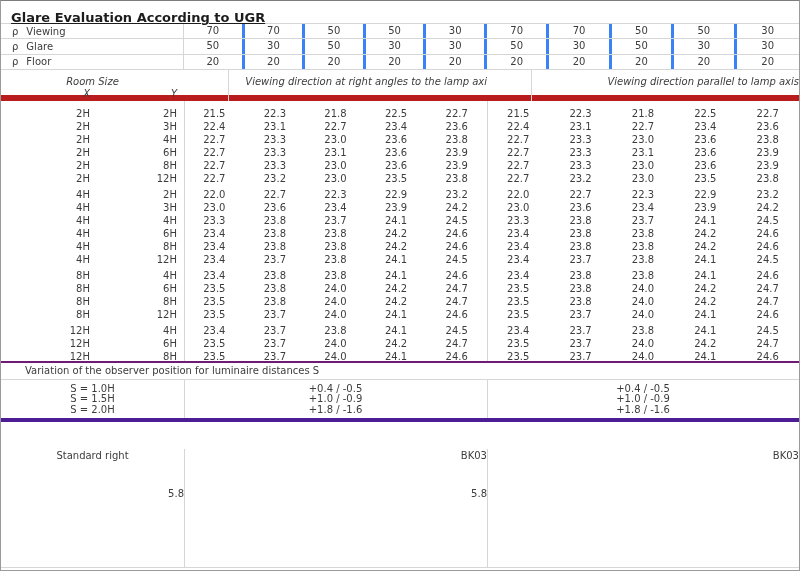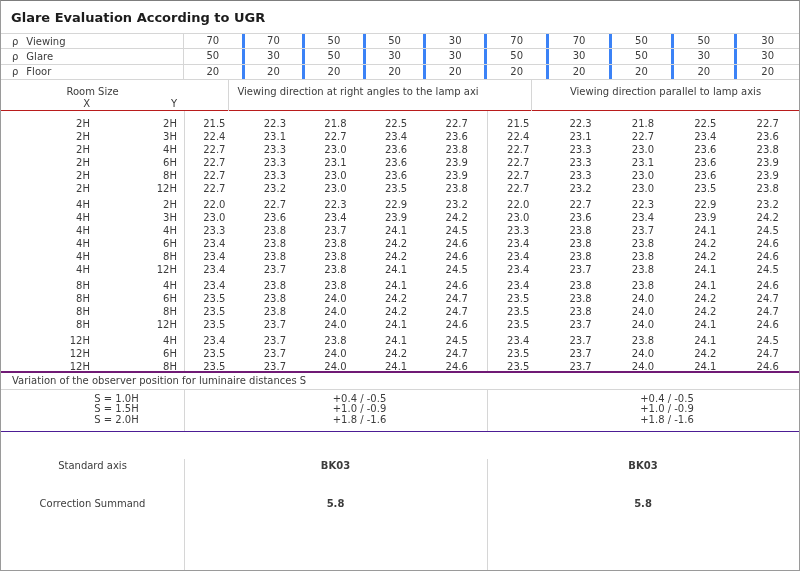--- a/index.html
+++ b/index.html
@@ -3,65 +3,65 @@
 <meta charset="utf-8">
 <style>
   html,body { margin:0; padding:0; background:#fff; }
   .page {
     position:relative; width:800px; height:571px; box-sizing:border-box;
     border:1px solid #9a9a9a; border-top-color:#7d7d7d; background:#fff;
     font-family:"DejaVu Sans", sans-serif; font-size:10px; color:#3c3c3c;
     overflow:hidden;
   }
   .title-bar {
-    box-sizing:border-box; height:33px; border-bottom:1px solid #d6d6d6;
-    padding:9px 0 0 10px; font-size:13px; font-weight:bold; color:#1c1c1c;
+    box-sizing:border-box; height:23px; border-bottom:1px solid #d6d6d6;
+    padding:9px 0 0 10px; font-size:13px; font-weight:bold; color:#1c1c1c;text-decoration:underline;
   }
   .grid12 { display:grid; grid-template-columns:110px 73px repeat(5,60.6px) repeat(5,62.4px); }
   .grid3  { display:grid; grid-template-columns:183px 303px 312px; }
 
   
   .rho-row { box-sizing:border-box; height:15.33px; border-bottom:1px solid #d6d6d6; align-items:center; }
   .rho-label-cell { grid-column:1 / 3; display:flex; gap:8px; padding-left:11px; border-right:1px solid #d6d6d6; align-self:stretch; align-items:center; }
   .rho-cell { text-align:center; border-right:3px solid #3b82f6; align-self:stretch; line-height:14px; }
   .rho-cell:last-child { border-right:none; }
 
   
-  .header-row { box-sizing:border-box; height:31px; border-bottom:1px solid #b91c1c; }
+  .header-row { box-sizing:border-box; height:31px; border-bottom:6px solid #b91c1c;font-style:italic; }
   .hdr-room { position:relative; padding-top:5px; }
   .room-size { text-align:center; line-height:13px; }
   .xy-line { position:relative; height:13px; }
   .hx { position:absolute; left:0; width:89px; text-align:right; }
   .hy { position:absolute; left:0; width:176px; text-align:right; }
-  .hdr-view { border-left:1px solid #d6d6d6; text-align:center; padding-top:5px; line-height:13px;margin-left:44px; }
+  .hdr-view { border-left:1px solid #d6d6d6; text-align:right; padding-top:5px; line-height:13px;margin-left:44px; }
 
   
   .data-area { position:relative; box-sizing:border-box; height:262px; border-bottom:2px solid #701a75; padding-top:6px; overflow:hidden; }
   .ugr-group + .ugr-group { margin-top:3px; }
   .ugr-row { height:13px; line-height:13px; }
   .cx { text-align:right; padding-right:21px; }
   .cy { text-align:right; padding-right:7px; }
   .cv { text-align:center; }
   .vline { position:absolute; top:0; bottom:0; width:1px; background:#d6d6d6; }
   .v1 { left:183px; } .v2 { left:486px; }
 
   
-  .variation-bar { box-sizing:border-box; height:17px; border-bottom:1px solid #d6d6d6; padding-left:11px; line-height:15px; }
-  .s-section { position:relative; box-sizing:border-box; height:42px; border-bottom:1px solid #4c1d95; padding-top:4px;padding-left:24px; }
+  .variation-bar { box-sizing:border-box; height:17px; border-bottom:1px solid #d6d6d6; padding-left:24px; line-height:15px; }
+  .s-section { position:relative; box-sizing:border-box; height:42px; border-bottom:4px solid #4c1d95; padding-top:4px; }
   .s-row { height:10.5px; line-height:10.5px; }
   .s-label { text-align:center; }
   .s-val { text-align:center; }
 
   
   .summary-section { position:relative; box-sizing:border-box; height:119px; border-bottom:1px solid #d6d6d6; }
   .sum-row { height:14px; line-height:14px; }
   .sum-row.r1 { margin-top:27px; }
   .sum-row.r2 { margin-top:24px; }
   .sum-label { text-align:center; }
-  .sum-val { text-align:center;font-weight:bold; }
+  .sum-val { text-align:right; }
 </style>
 </head>
 <body>
 
 <div class="page">
 
   <div class="title-bar">Glare Evaluation According to UGR</div>
 
   <div>
       <div class="grid12 rho-row">
@@ -424,24 +424,23 @@
     <div class="s-label">S = 2.0H</div>
     <div class="s-val">+1.8 / -1.6</div>
     <div class="s-val">+1.8 / -1.6</div>
   </div>
     </div>
 
   <div class="summary-section">
     <div class="vline v1"></div>
     <div class="vline v2"></div>
     <div class="sum-row r1 grid3">
-      <div class="sum-label">Standard axis</div>
+      <div class="sum-label">Standard right</div>
       <div class="sum-val">BK03</div>
       <div class="sum-val">BK03</div>
     </div>
     <div class="sum-row r2 grid3">
-      <div class="sum-label">Correction Summand</div>
       <div class="sum-val">5.8</div>
       <div class="sum-val">5.8</div>
     </div>
   </div>
 
 </div>
 
 </body></html>

